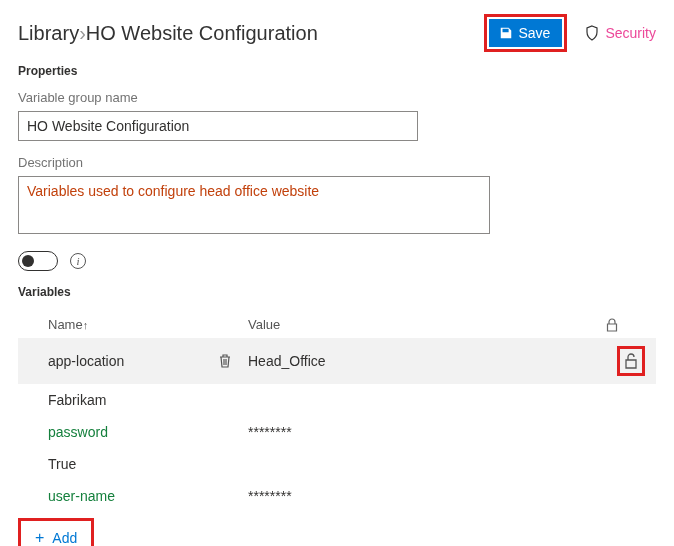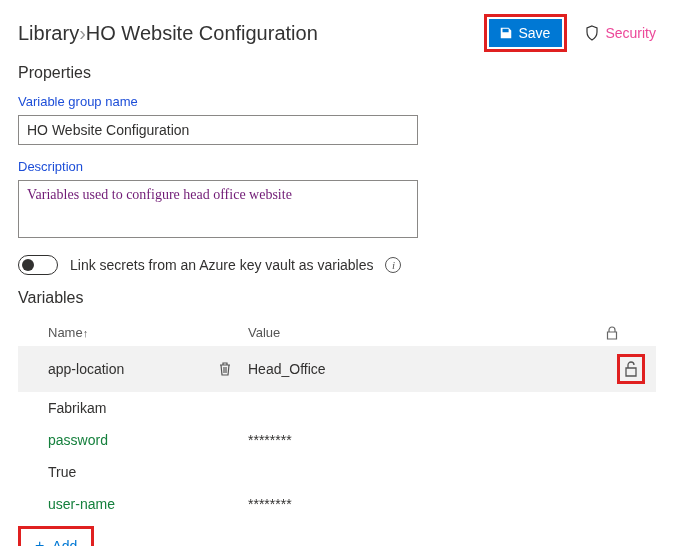--- a/index.html
+++ b/index.html
@@ -47,47 +47,47 @@
       padding: 2px;
     }
     .security-link {
       display: flex;
       align-items: center;
       gap: 6px;
       color: #ec4899;
       cursor: pointer;
     }
     h3.section {
-      font-size: 16px;
-      font-weight: 400;
+      font-size: 12px;
+      font-weight: 700;
       margin: 6px 0 12px 0;
     }
     .field-label {
       font-size: 13px;
-      color: #1d4ed8;
+      color: #737373;
       margin-bottom: 6px;
     }
     .text-input {
       width: 400px;
       border: 1px solid #8a8886;
       padding: 6px 8px;
       font-size: 14px;
       color: #323130;
       margin-bottom: 14px;
     }
     .textarea {
-      width: 400px;
+      width: 472px;
       height: 58px;
       border: 1px solid #8a8886;
       padding: 6px 8px;
       font-size: 14px;
-      color: #701a75;
+      color: #c2410c;
       resize: none;
       margin-bottom: 14px;
-      font-family: Liberation Serif, serif;
+      font-family: Liberation Sans, sans-serif;
     }
     .toggle-row {
       display: flex;
       align-items: center;
       gap: 12px;
       margin-bottom: 14px;
     }
     .toggle {
       width: 40px;
       height: 20px;
@@ -198,21 +198,20 @@
 <h3 class="section">Properties</h3>
 
 <div class="field-label">Variable group name</div>
 <input class="text-input" type="text" value="HO Website Configuration" style="">
 
 <div class="field-label">Description</div>
 <textarea class="textarea" style="">Variables used to configure head office website</textarea>
 
 <div class="toggle-row">
   <div class="toggle"></div>
-  <span>Link secrets from an Azure key vault as variables</span>
   <span class="info-icon">i</span>
 </div>
 
 <h3 class="section">Variables</h3>
 
 <div class="vars-header">
   <div class="col-name">
     <span>Name</span>
     <span class="sort-arrow">↑</span>
   </div>

